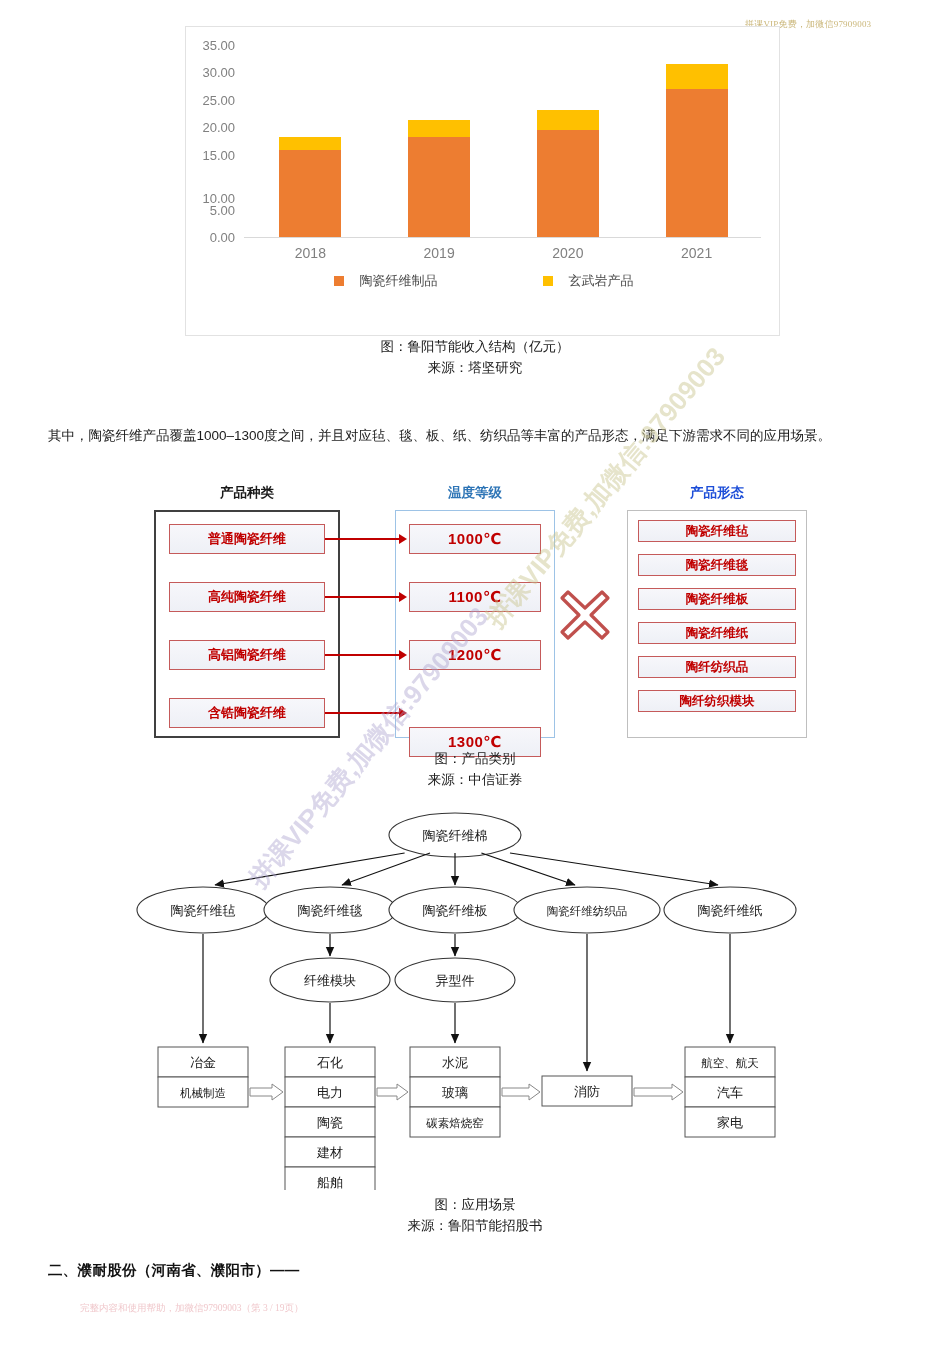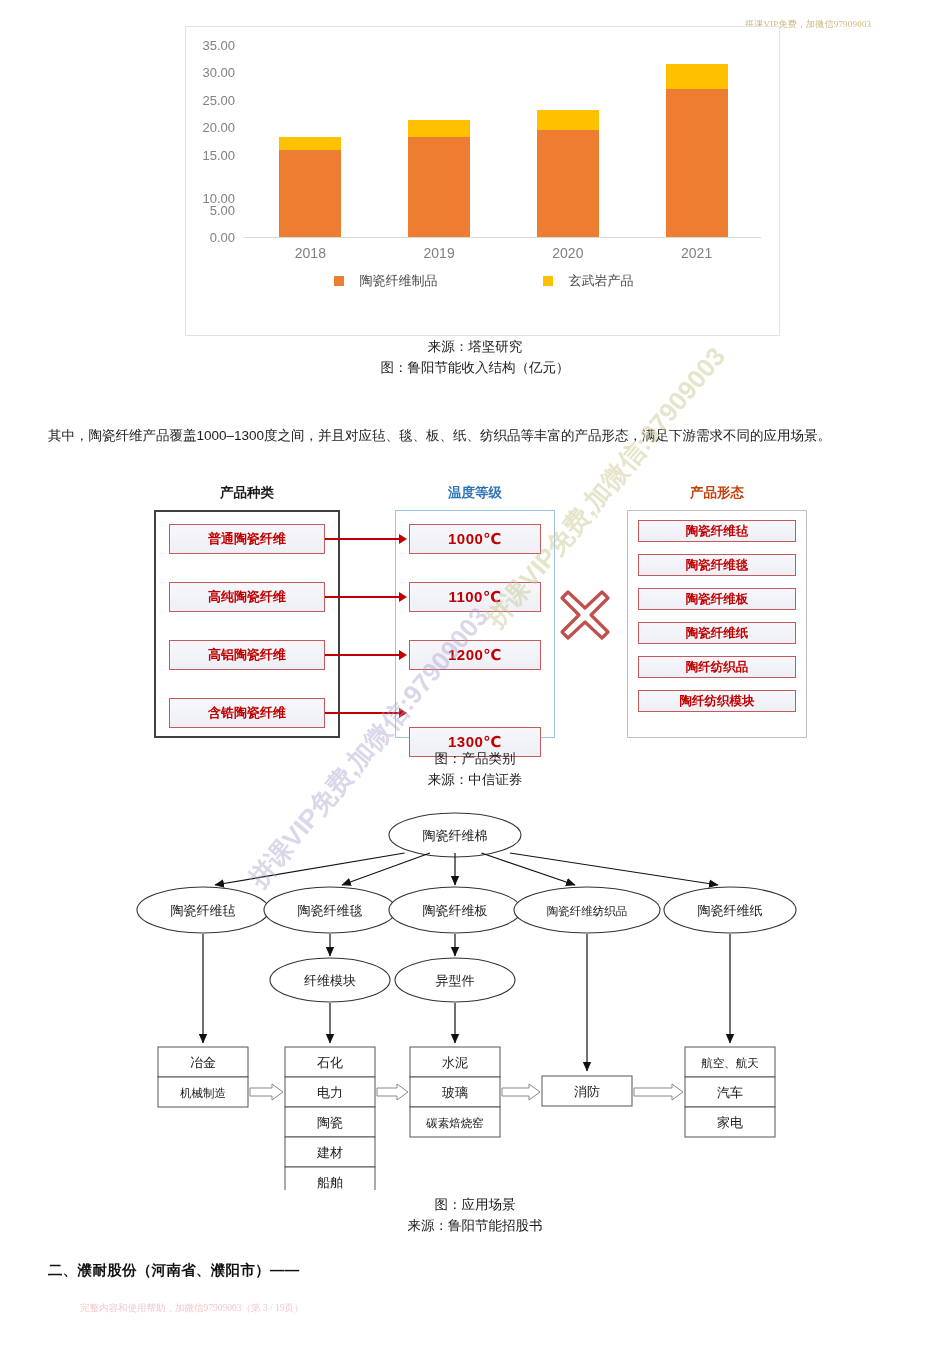--- a/index.html
+++ b/index.html
@@ -295,30 +295,30 @@
         <span>陶瓷纤维制品</span>
       </div>
       <div class="legend-item">
         <span class="legend-swatch" style="background: rgb(255, 192, 0);"></span>
         <span>玄武岩产品</span>
       </div>
     </div>
 </div>
 
 <div class="caption" style="top:336px">
+  <div>图：鲁阳节能收入结构（亿元）</div>
   <div>来源：塔坚研究</div>
-  <div>图：鲁阳节能收入结构（亿元）</div>
 </div>
 
 <p class="para">其中，陶瓷纤维产品覆盖1000–1300度之间，并且对应毡、毯、板、纸、纺织品等丰富的产品形态，满足下游需求不同的应用场景。</p>
 
 <div class="fig2">
   <div class="col-title" id="col-title-0" style="left:42px; top:6px; width:130px;">产品种类</div>
   <div class="col-title" id="col-title-1" style="left:270px; top:6px; width:130px; color:#2e75b6;">温度等级</div>
-  <div class="col-title" id="col-title-2" style="left:512px; top:6px; width:130px; color:#c2410c;">产品形态</div>
+  <div class="col-title" id="col-title-2" style="left:512px; top:6px; width:130px; color:#1d4ed8;">产品形态</div>
 
   <div class="panel panel-a"></div>
   <div class="panel panel-b"></div>
   <div class="panel panel-c"></div>
 
   <div id="fig2-boxes-a">
       <div class="rbox rbox-a" style="top: 46px;">普通陶瓷纤维</div>
       <div class="rbox rbox-a" style="top: 104px;">高纯陶瓷纤维</div>
       <div class="rbox rbox-a" style="top: 162px;">高铝陶瓷纤维</div>
       <div class="rbox rbox-a" style="top: 220px;">含锆陶瓷纤维</div>

